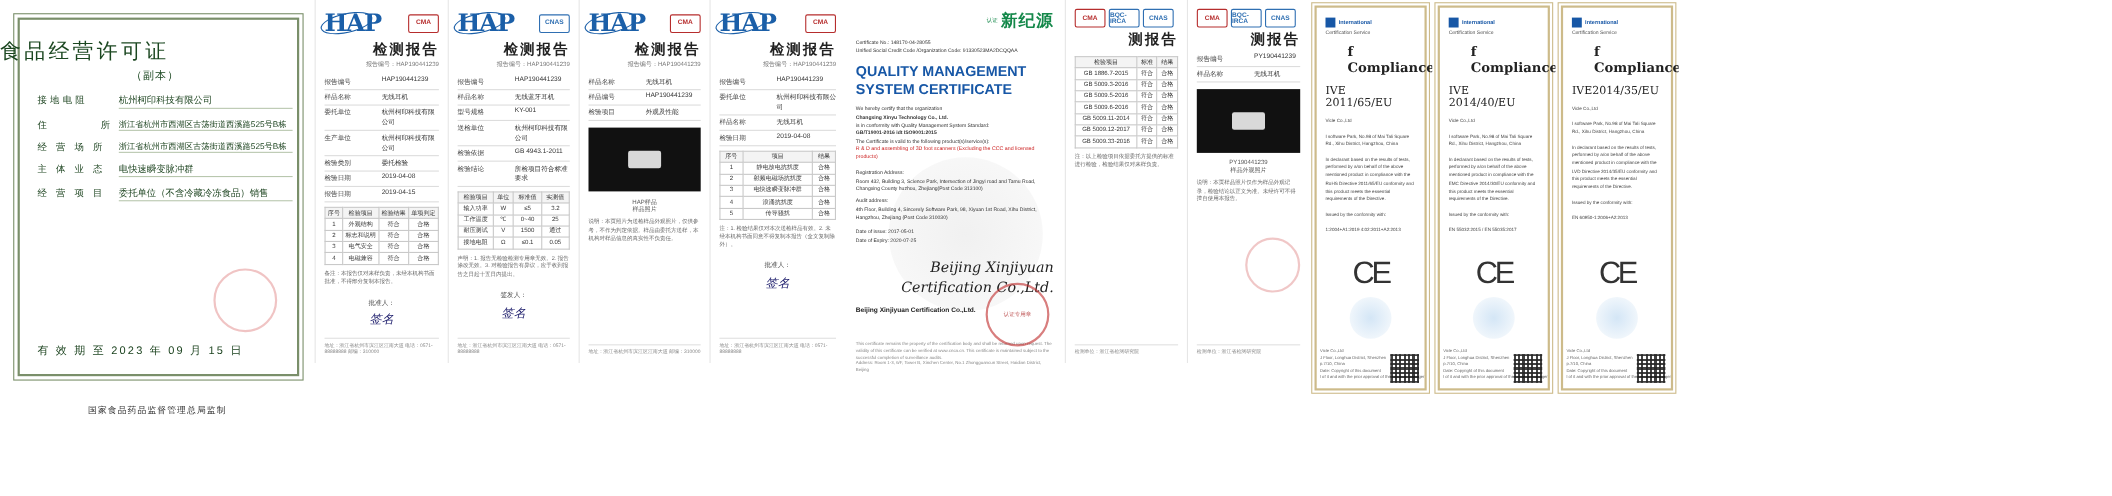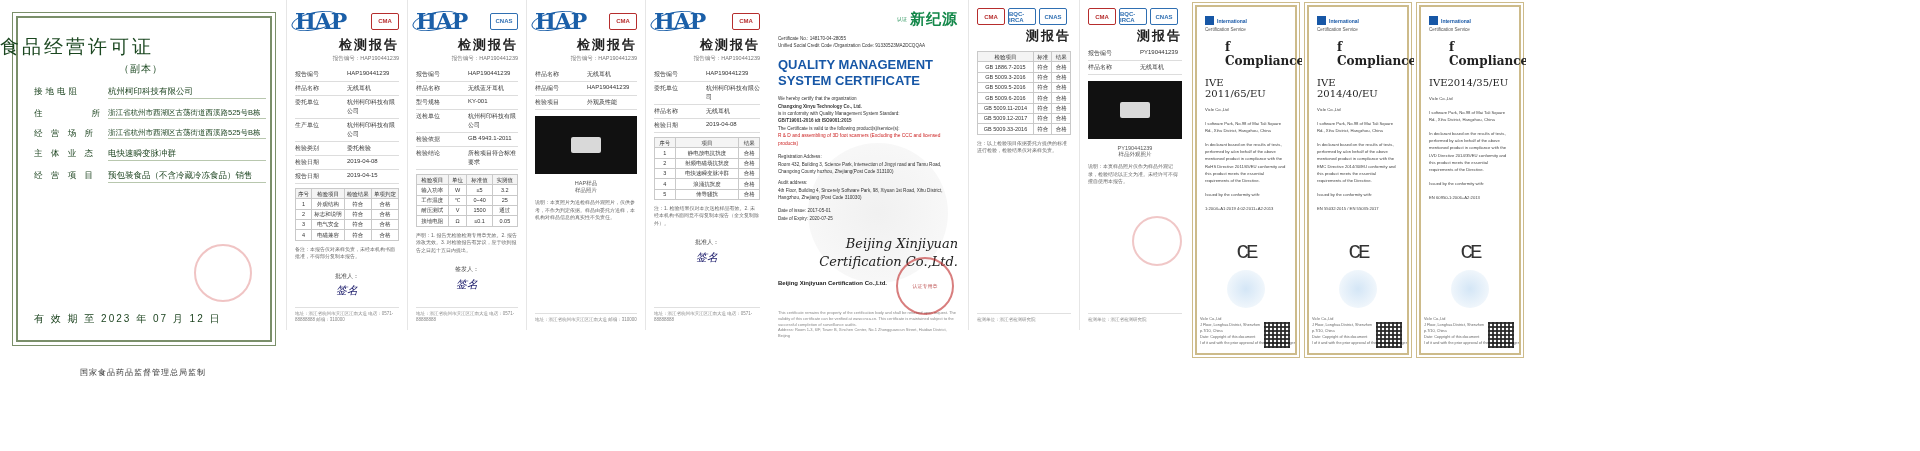--- a/index.html
+++ b/index.html
@@ -209,22 +209,22 @@
   .ce-brand .t { font-size: 5px; color: #1757a6; font-weight: bold; }
   .ce-brand2 { font-size: 4.6px; color: #555; margin-bottom: 8px; }
   .ce-title {
     font-family: "DejaVu Serif", serif; font-size: 12px; color: #222;
     font-weight: bold; line-height: 1.2; margin-left: 20px;
   }
   .ce-dir { font-family: "DejaVu Serif", serif; font-size: 10px; color: #222; margin-top: 8px; }
   .ce-p { font-size: 4.2px; color: #444; line-height: 1.7; margin-top: 7px; }
   .ce-mark {
     position: absolute; left: 50%; transform: translateX(-50%);
-    bottom: 96px; font-size: 21px; color: #333;
-    font-family: Liberation Mono, monospace; letter-spacing: -3px;
+    bottom: 96px; font-size: 28px; color: #333;
+    font-family: Liberation Sans, sans-serif; letter-spacing: -3px;
   }
   .ce-holo {
     position: absolute; left: 50%; transform: translateX(-50%);
     bottom: 52px; width: 38px; height: 38px; border-radius: 50%;
     background: radial-gradient(circle, #cfe3f5 0%, #eef5fb 70%, #fff 100%);
     opacity: .9;
   }
   .ce-qr {
     position: absolute; right: 12px; bottom: 12px;
     width: 26px; height: 26px;
@@ -262,25 +262,25 @@
       <div class="d1-row">
         <div class="d1-k">经 营 场 所</div>
         <div class="d1-v d1-v2">浙江省杭州市西湖区古荡街道西溪路525号B栋</div>
       </div>
       <div class="d1-row">
         <div class="d1-k">主 体 业 态</div>
         <div class="d1-v">电快速瞬变脉冲群</div>
       </div>
       <div class="d1-row">
         <div class="d1-k">经 营 项 目</div>
-        <div class="d1-v">预包装食品（不含冷藏冷冻食品）销售</div>
+        <div class="d1-v">委托单位（不含冷藏冷冻食品）销售</div>
       </div>
     </div>
     <div class="d1-seal"></div>
-    <div class="d1-valid">有 效 期 至 2023 年 07 月 12 日</div>
+    <div class="d1-valid">有 效 期 至 2023 年 09 月 15 日</div>
     <div class="d1-foot">国家食品药品监督管理总局监制</div>
   </div>
 
   <div class="doc rep" style="width:120px;height:330px;">
     <div class="rep-head">
       <div class="hap-logo">HAP</div>
       <div class="cnas-marks">
         <div class="mark red">CMA</div>
       </div>
     </div>

